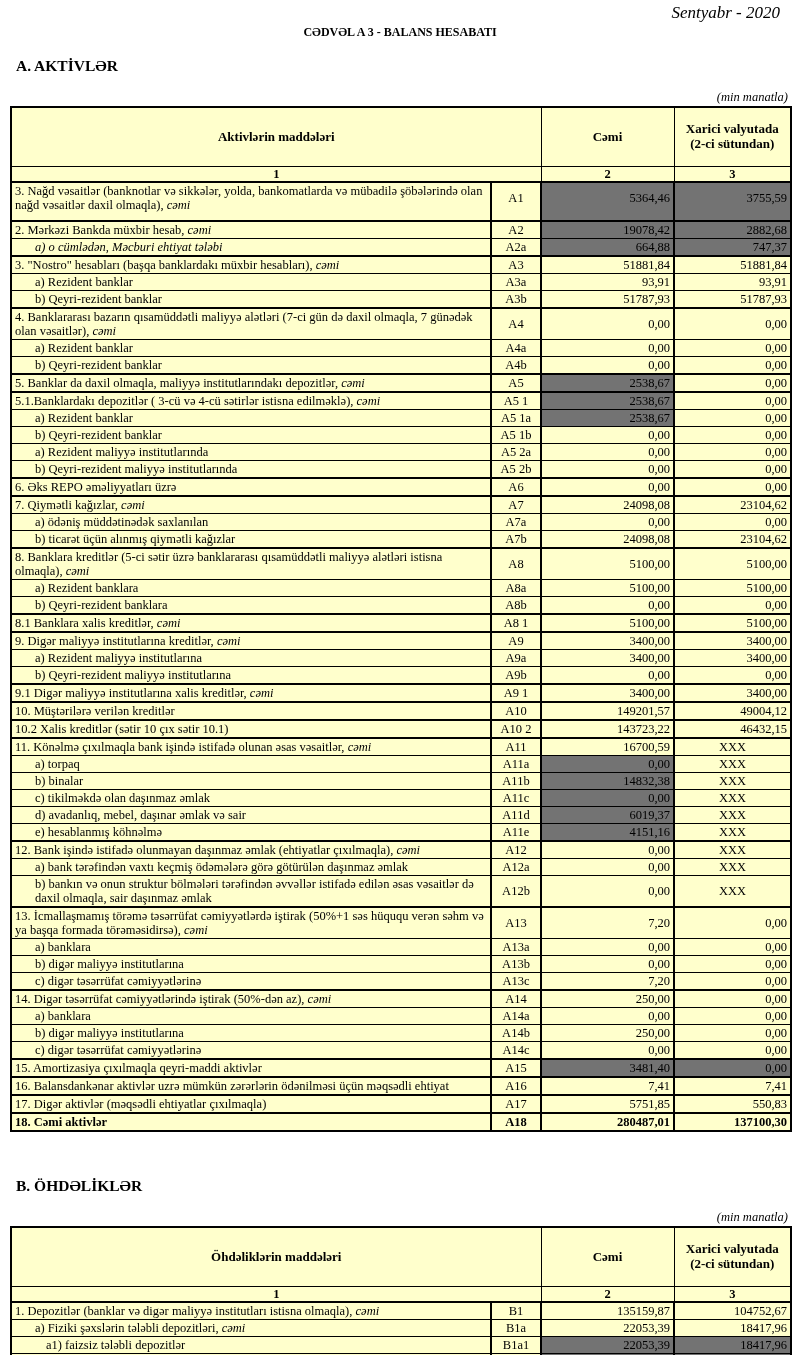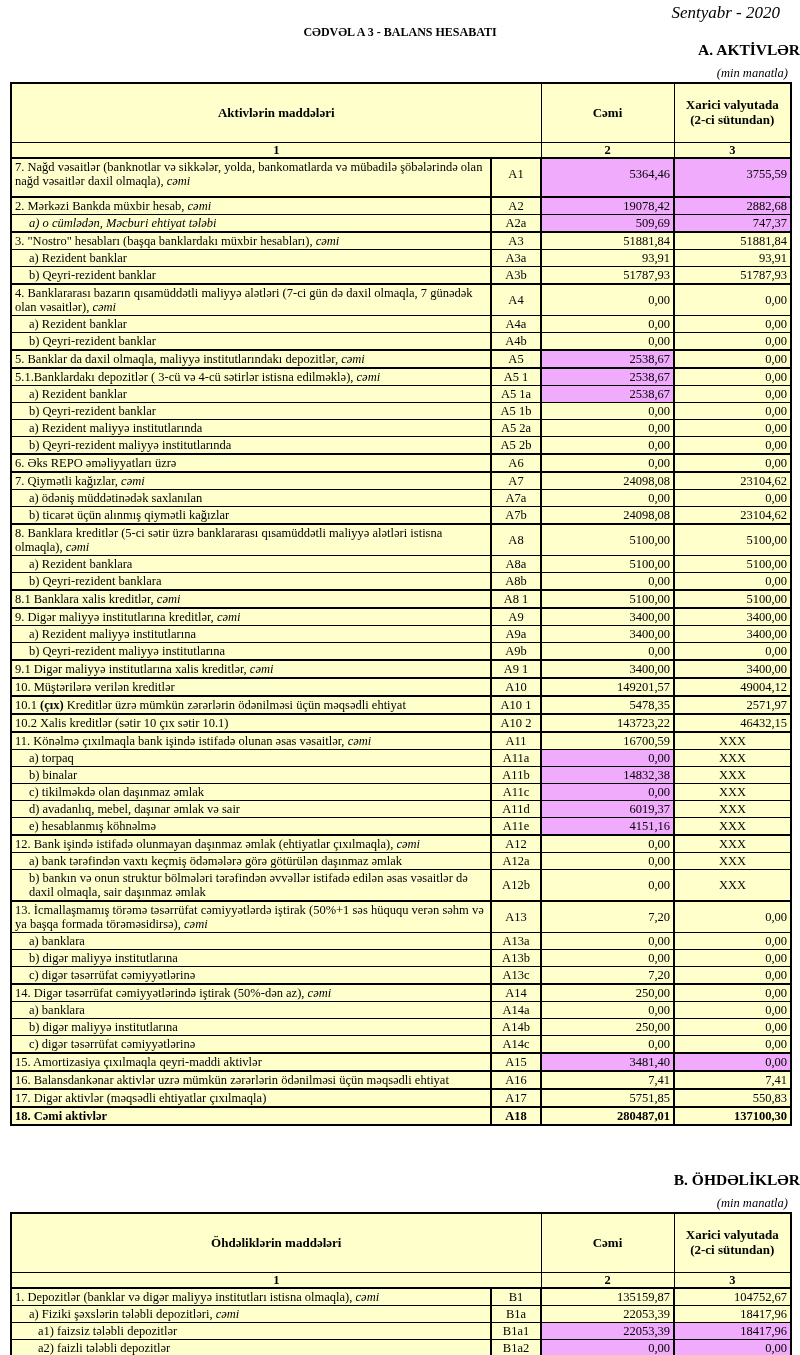--- a/index.html
+++ b/index.html
@@ -10,22 +10,22 @@
   }
   .page-date{
     text-align:right; font-style:italic; font-size:17px;
     padding:4px 20px 0 0; line-height:1.1;
   }
   .doc-title{
     text-align:center; font-weight:bold; font-size:12px;
     margin:2px 0 0 0; line-height:1.25;
   }
   .section-title{
-    text-align:right; font-weight:bold; font-size:15.5px;
-    margin:0; line-height:1.25;
+    text-align:left; font-weight:bold; font-size:15.5px;
+    margin:16px; line-height:1.25;
   }
   .section-title.b{ margin-top:44px; }
   .unit-note{
     text-align:right; font-style:italic; font-size:12.5px;
     margin:0 12px 1px 0; line-height:1.1;
   }
   .unit-note.a{ margin-top:8px; }
   table.report{
     border-collapse:collapse; table-layout:fixed;
     width:780px; margin:0 10px; background:#FFFFCC;
@@ -36,25 +36,25 @@
     font-size:12.5px; padding:1px 3px;
     vertical-align:middle; overflow:hidden;
   }
   .report thead th{ font-weight:bold; text-align:center; font-size:13px; }
   .report thead tr.hrow1 th{ height:38px; padding:10px 4px; }
   .report thead tr.hrow2 th{ padding:0 3px; font-size:12.5px; border-bottom:2px solid #000; }
   .c-code{ text-align:center; border-left:2px solid #000 !important; border-right:2px solid #000 !important; }
   .c-num{ text-align:right; }
   .c-fx{ text-align:right; border-left:2px solid #000 !important; }
   .c-fx.xxx{ text-align:center; }
-  td.w{ background:#f0abfc; }
+  td.w{ background:#737373; }
   tr.grp td{ border-top:2px solid #000; }
   tr.bold td{ font-weight:bold;margin-left:21px; }
-  td.ind1{ padding-left:17px; }
-  td.ind2{ padding-left:26px; }
+  td.ind1{ padding-left:23px; }
+  td.ind2{ padding-left:34px; }
   tr.pad td{ padding-bottom:8px; }
   .lb{ font-weight:bold; }
   .li{ font-style:italic; }
 </style>
 </head>
 <body>
 
 <div class="page-date">Sentyabr - 2020</div>
 <div class="doc-title">CƏDVƏL A 3 - BALANS HESABATI</div>
 <div class="section-title">A. AKTİVLƏR</div>
@@ -75,35 +75,35 @@
       <th>Xarici valyutada (2-ci sütundan)</th>
     </tr>
     <tr class="hrow2">
       <th colspan="2">1</th>
       <th>2</th>
       <th>3</th>
     </tr>
   </thead>
   <tbody id="tbody-a">
       <tr class="grp pad">
-        <td class="c-label"><span>7. Nağd vəsaitlər (banknotlar və sikkələr, yolda, bankomatlarda və mübadilə şöbələrində olan nağd vəsaitlər daxil olmaqla), </span><span class="li">cəmi</span></td>
+        <td class="c-label"><span>3. Nağd vəsaitlər (banknotlar və sikkələr, yolda, bankomatlarda və mübadilə şöbələrində olan nağd vəsaitlər daxil olmaqla), </span><span class="li">cəmi</span></td>
         <td class="c-code">A1</td>
         <td class="c-num w">5364,46</td>
         <td class="c-fx w">3755,59</td>
       </tr>
       <tr class="grp">
         <td class="c-label"><span>2. Mərkəzi Bankda müxbir hesab, </span><span class="li">cəmi</span></td>
         <td class="c-code">A2</td>
         <td class="c-num w">19078,42</td>
         <td class="c-fx w">2882,68</td>
       </tr>
       <tr>
         <td class="c-label ind1"><span class="li">a) o cümlədən, Məcburi ehtiyat tələbi</span></td>
         <td class="c-code">A2a</td>
-        <td class="c-num w">509,69</td>
+        <td class="c-num w">664,88</td>
         <td class="c-fx w">747,37</td>
       </tr>
       <tr class="grp">
         <td class="c-label"><span>3. "Nostro" hesabları (başqa banklardakı müxbir hesabları), </span><span class="li">cəmi</span></td>
         <td class="c-code">A3</td>
         <td class="c-num">51881,84</td>
         <td class="c-fx">51881,84</td>
       </tr>
       <tr>
         <td class="c-label ind1"><span>a) Rezident banklar</span></td>
@@ -241,26 +241,20 @@
         <td class="c-label"><span>9.1 Digər maliyyə institutlarına xalis kreditlər, </span><span class="li">cəmi</span></td>
         <td class="c-code">A9 1</td>
         <td class="c-num">3400,00</td>
         <td class="c-fx">3400,00</td>
       </tr>
       <tr class="grp">
         <td class="c-label"><span>10. Müştərilərə verilən kreditlər</span></td>
         <td class="c-code">A10</td>
         <td class="c-num">149201,57</td>
         <td class="c-fx">49004,12</td>
-      </tr>
-      <tr class="grp">
-        <td class="c-label"><span>10.1 </span><span class="lb">(çıx)</span><span> Kreditlər üzrə mümkün zərərlərin ödənilməsi üçün məqsədli ehtiyat</span></td>
-        <td class="c-code">A10 1</td>
-        <td class="c-num">5478,35</td>
-        <td class="c-fx">2571,97</td>
       </tr>
       <tr class="grp">
         <td class="c-label"><span>10.2 Xalis kreditlər (sətir 10 çıx sətir 10.1)</span></td>
         <td class="c-code">A10 2</td>
         <td class="c-num">143723,22</td>
         <td class="c-fx">46432,15</td>
       </tr>
       <tr class="grp">
         <td class="c-label"><span>11. Könəlmə çıxılmaqla bank işində istifadə olunan əsas vəsaitlər, </span><span class="li">cəmi</span></td>
         <td class="c-code">A11</td>

